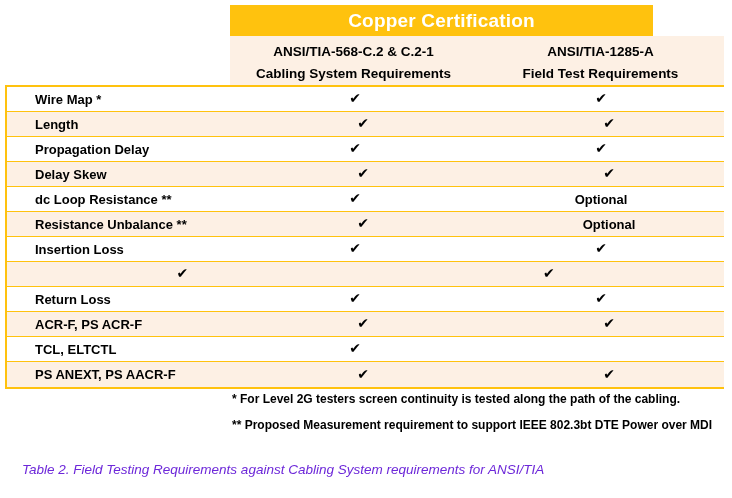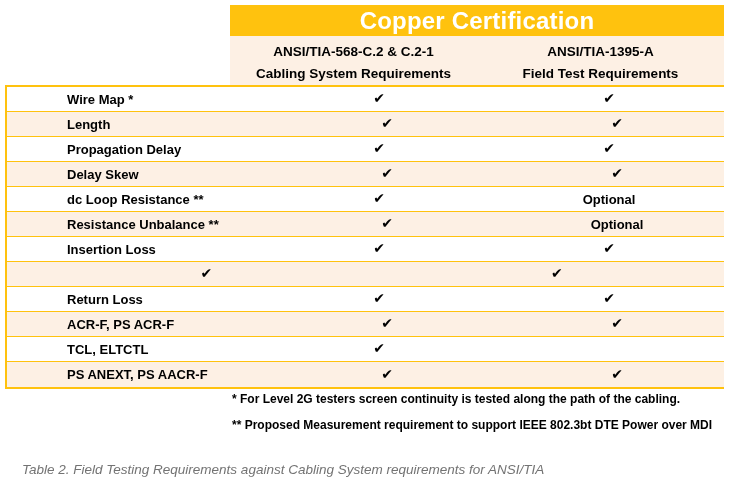--- a/index.html
+++ b/index.html
@@ -22,25 +22,25 @@
     top: 0px;
     width: 719px;
     height: 386px;
   }
 
   
   .banner {
     position: absolute;
     left: 225px;
     top: 5px;
-    width: 494px;
+    width: 423px;
     height: 31px;
     background: #FFC20E;
     color: #ffffff;
-    font-size: 24px;
+    font-size: 19px;
     font-weight: bold;
     line-height: 31px;
     text-align: center;
     letter-spacing: 0.2px;
   }
 
   
   .subhead {
     position: absolute;
     left: 225px;
@@ -74,21 +74,20 @@
     border-top: 2px solid #FFC20E;
     border-bottom: 2px solid #FFC20E;
     box-sizing: border-box;
   }
   .row {
     display: flex;
     height: 25px;
     border-bottom: 1.6px solid #FFC20E;
     box-sizing: border-box;
     background: #ffffff;
-    padding-left: 32px;
   }
   .row:last-child { border-bottom: none; }
   .row.alt { background: #FDF0E4; gap: 16px; }
 
   .cell-label {
     width: 225px;
     box-sizing: border-box;
     padding-left: 28px;
     display: flex;
     align-items: center;
@@ -129,38 +128,38 @@
     white-space: nowrap;
   }
 
   
   .caption {
     position: absolute;
     left: 22px;
     top: 462px;
     font-size: 13.5px;
     font-style: italic;
-    color: #737373;
+    color: #6d28d9;
     white-space: nowrap;
   }
 </style>
 </head>
 <body>
 
 <div class="table-wrap">
 
   <div class="banner">Copper Certification</div>
 
   <div class="subhead">
     <div class="subhead-col">
       <span>ANSI/TIA-568-C.2 &amp; C.2-1</span>
       <span>Cabling System Requirements</span>
     </div>
     <div class="subhead-col">
-      <span>ANSI/TIA-1395-A</span>
+      <span>ANSI/TIA-1285-A</span>
       <span>Field Test Requirements</span>
     </div>
   </div>
 
   <div class="tbody">
 
     <div class="row">
       <div class="cell-label">Wire Map *</div>
       <div class="cell-val">
           <span class="tick">✔</span>

